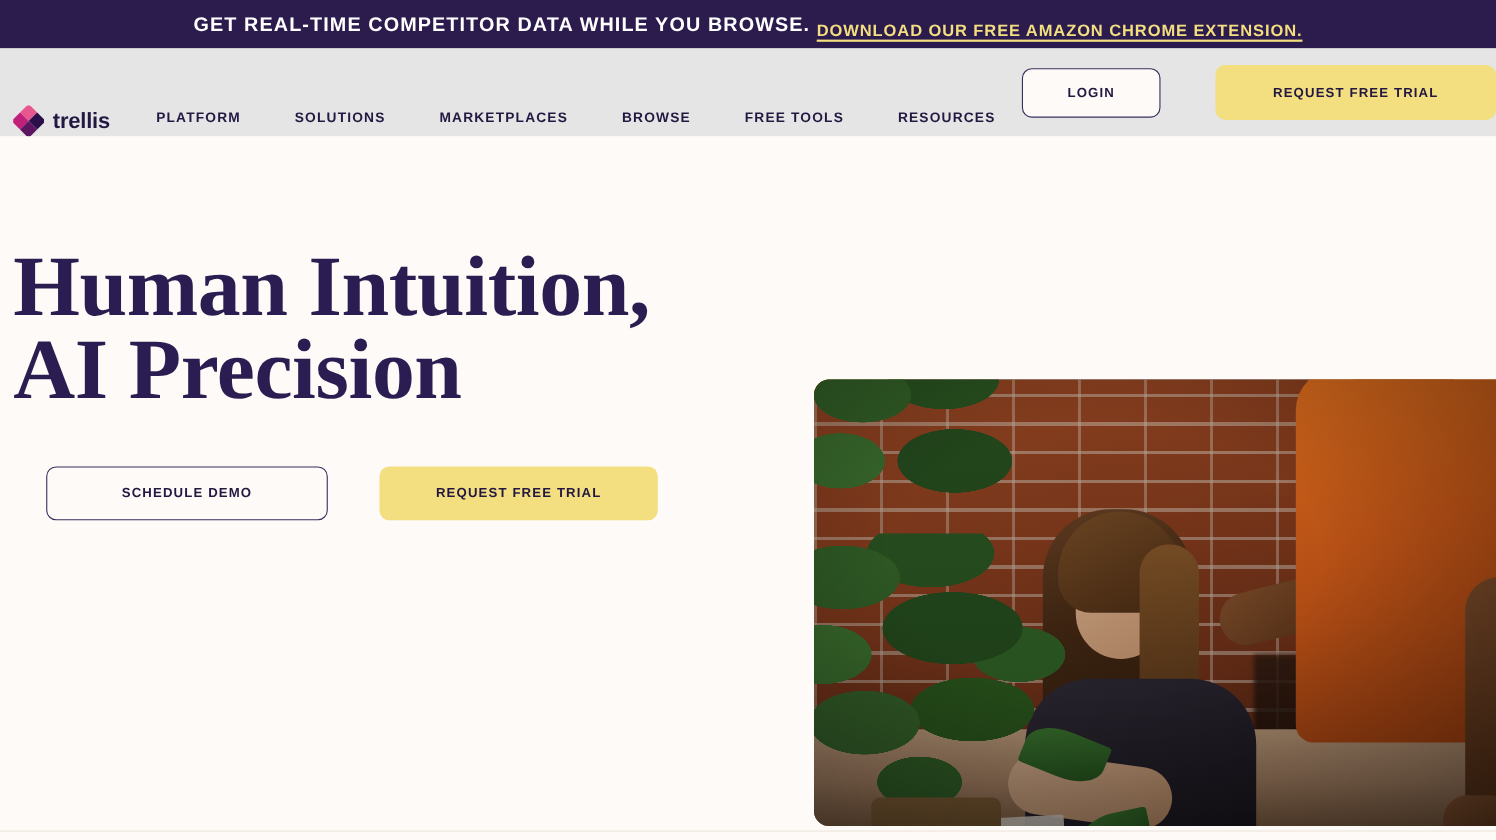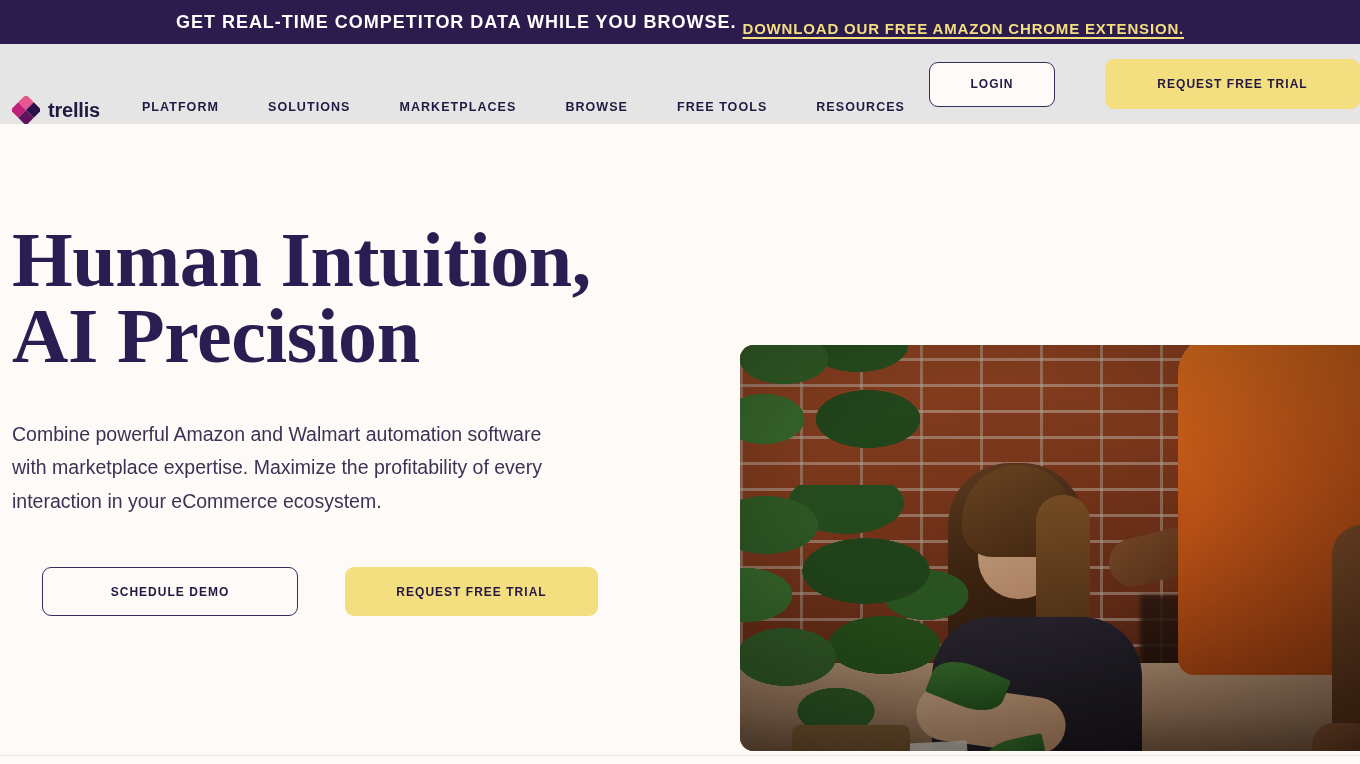--- a/index.html
+++ b/index.html
@@ -290,21 +290,20 @@
     <button class="btn btn-outline">LOGIN</button>
     <button class="btn btn-yellow btn-trial-nav">REQUEST FREE TRIAL</button>
   </div>
 </div>
 
 <div class="hero">
 
   <div class="hero-copy">
     <h1 class="hero-title">Human Intuition,
 AI Precision</h1>
-    <p class="hero-sub">Combine powerful Amazon and Walmart automation software with marketplace expertise. Maximize the profitability of every interaction in your eCommerce ecosystem.</p>
     <div class="hero-ctas">
       <button class="btn btn-demo">SCHEDULE DEMO</button>
       <button class="btn btn-yellow btn-trial-hero">REQUEST FREE TRIAL</button>
     </div>
   </div>
 
   <div class="hero-img">
     <div class="ph ph-wall"></div>
     <div class="ph ph-wall2"></div>
     <div class="ph ph-shelf"></div>

